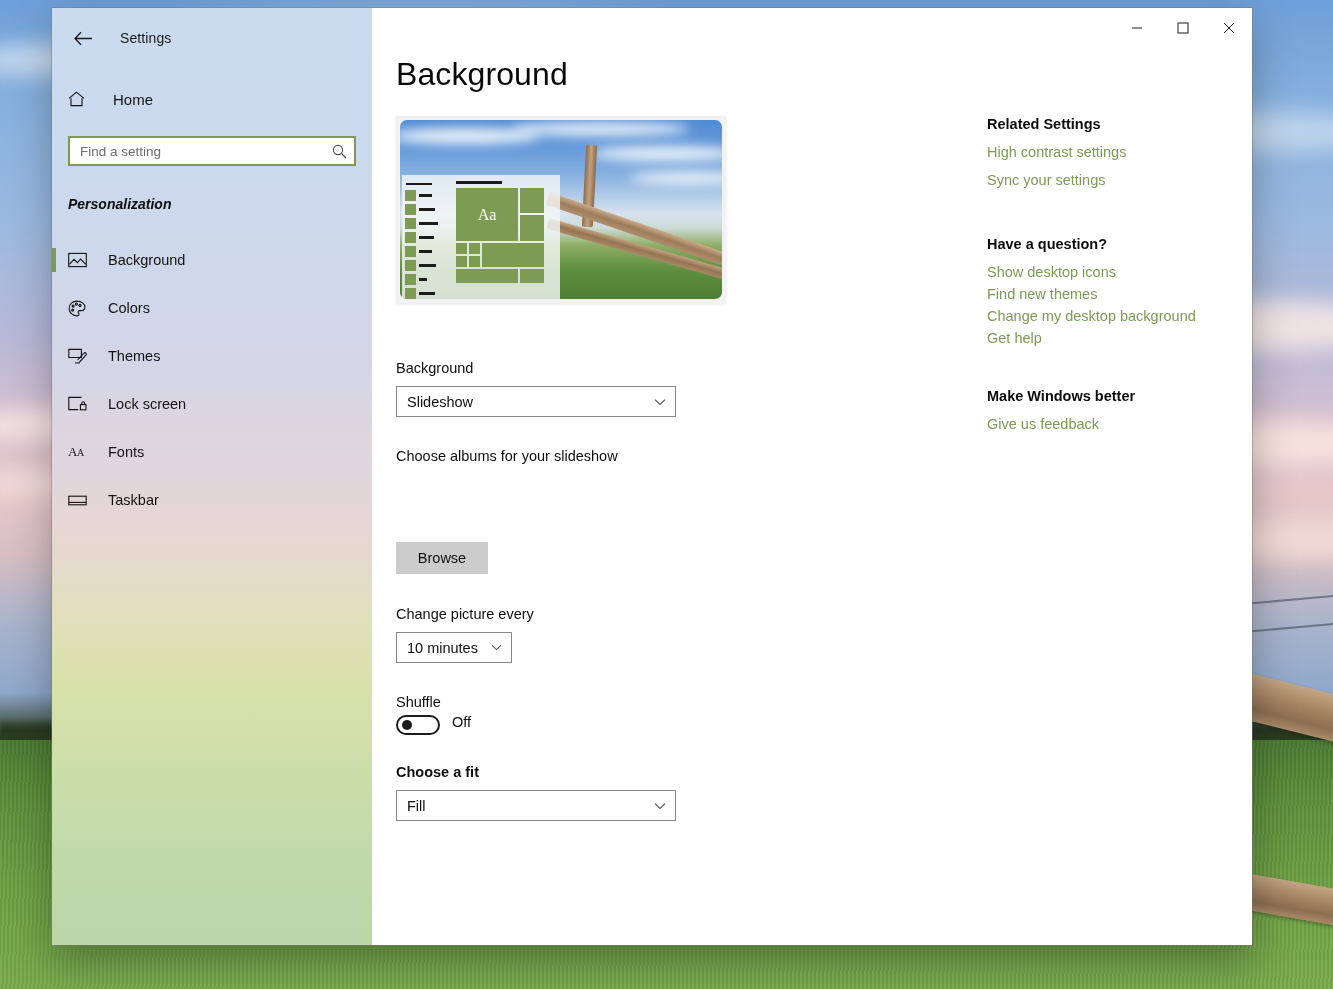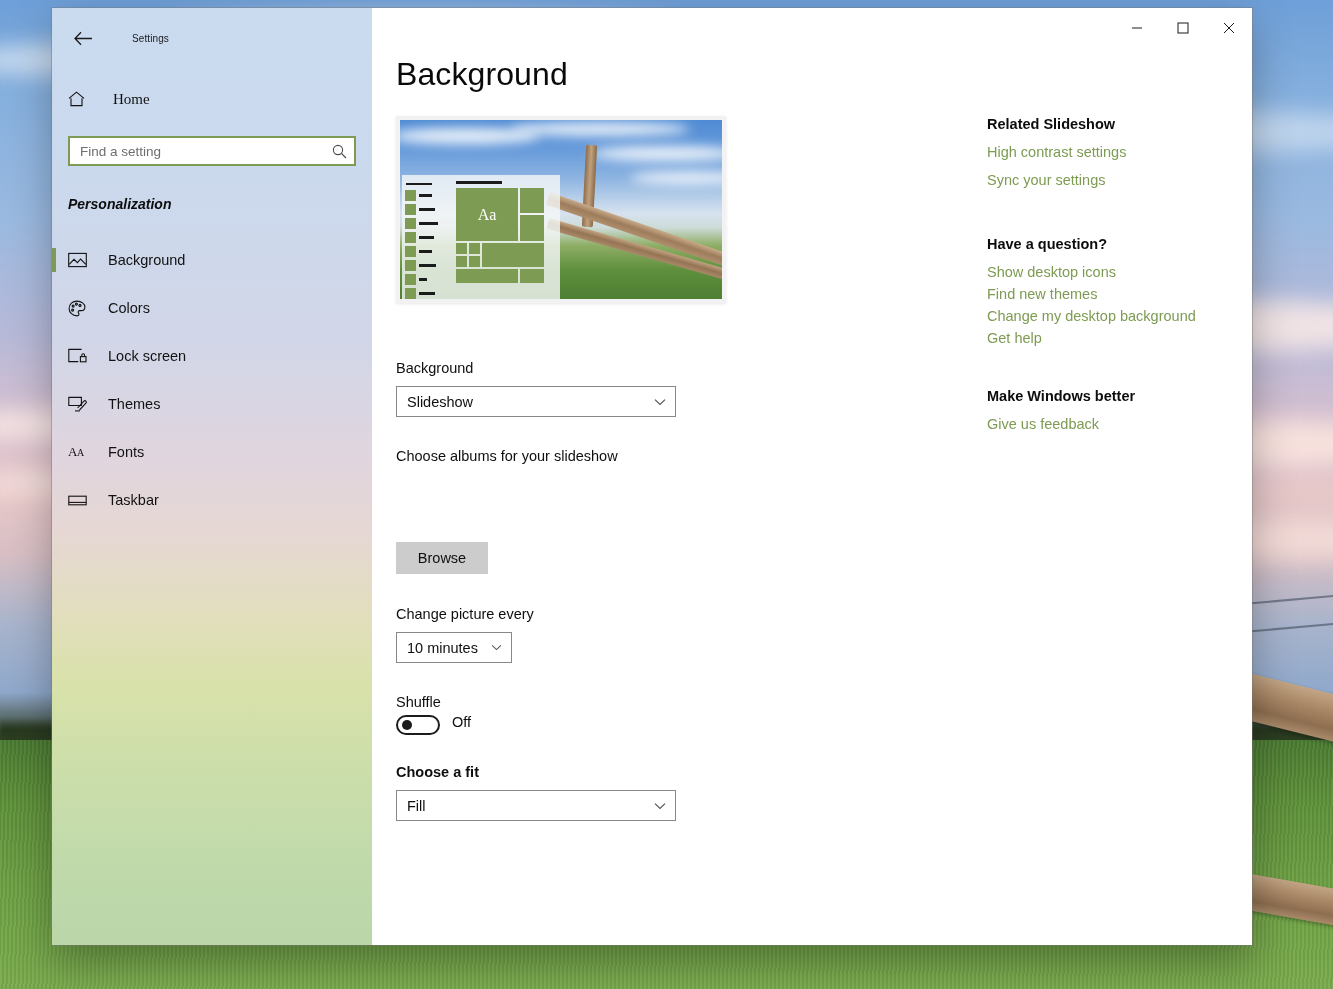--- a/index.html
+++ b/index.html
@@ -100,31 +100,31 @@
     height: 44px; padding-left: 14px;
     margin-top: 8px;
   }
   #back-btn {
     width: 34px; height: 30px;
     display: flex; align-items: center; justify-content: center;
     cursor: pointer;
   }
   #back-btn svg { display: block; }
   .app-title {
-    font-size: 10px; color: #1a1a1a;
-    margin-left: 32px; letter-spacing: 0.1px;
+    font-size: 14px; color: #1a1a1a;
+    margin-left: 20px; letter-spacing: 0.1px;
   }
 
   .home-row {
     display: flex; align-items: center;
     height: 42px; padding-left: 16px;
     margin-top: 18px; cursor: pointer;
   }
   .home-row .ico { width: 30px; display:flex; align-items:center; }
-  .home-row .lbl { font-size: 15px; color: #121212; margin-left: 15px; font-family: Liberation Serif, serif; }
+  .home-row .lbl { font-size: 15px; color: #121212; margin-left: 15px; }
 
   #search-wrap {
     margin: 16px 16px 0 16px;
     height: 30px;
     background: #ffffff;
     border: 2px solid #7d9b52;
     display: flex; align-items: center;
     position: relative;
   }
   #search-input {
@@ -206,20 +206,21 @@
       linear-gradient(to bottom,
         #4f8bd4 0%,
         #6a9ddb 18%,
         #8fb5e2 33%,
         #b8cfe9 44%,
         #d6e2ee 52%,
         #cddcd9 60%,
         #8fae66 70%,
         #5e8f3c 84%,
         #4e7f33 100%);
+    border-radius: 7px;
   }
   .pc { position: absolute; border-radius: 50%; background: rgba(255,255,255,0.85); filter: blur(6px); }
   #preview-rail1 {
     position: absolute; left: 46%; top: 40%;
     width: 62%; height: 13px;
     background: linear-gradient(to bottom,#c9ab89,#9d7c5c,#b08f6d);
     transform: rotate(19deg); transform-origin: left center;
     border-radius: 2px;
   }
   #preview-rail2 {
@@ -419,38 +420,38 @@
                 <circle cx="8.4" cy="4.1" r="1"></circle>
               <circle cx="12.0" cy="5.4" r="1"></circle>
                 <circle cx="4.6" cy="10.1" r="1"></circle>
             </svg>
           </span>
           <span class="lbl">Colors</span>
         </div>
 
         <div class="nav-item">
           <span class="ico">
+            <svg width="19" height="17" viewBox="0 0 19 17" fill="none" stroke="#121212" stroke-width="1.1">
+              <path d="M0.8 1.4h12.6v8.1H0.8z"></path>
+              <path d="M9.6 12 15.9 5.1c0.6-0.6 1.5-0.6 2 0 0.6 0.6 0.6 1.5 0 2.1L11.5 14"></path>
+              <path d="M7 14.9h5"></path>
+            </svg>
+          </span>
+          <span class="lbl">Themes</span>
+        </div>
+
+        <div class="nav-item">
+          <span class="ico">
             <svg width="19" height="16" viewBox="0 0 19 16" fill="none" stroke="#121212" stroke-width="1.1">
               <path d="M13.6 1.4H0.8v12.2h9.5"></path>
               <rect x="12.4" y="8.6" width="5.6" height="5.2"></rect>
               <path d="M13.8 8.5V7.1a1.4 1.4 0 0 1 2.8 0v1.4"></path>
             </svg>
           </span>
           <span class="lbl">Lock screen</span>
-        </div>
-
-        <div class="nav-item">
-          <span class="ico">
-            <svg width="19" height="17" viewBox="0 0 19 17" fill="none" stroke="#121212" stroke-width="1.1">
-              <path d="M0.8 1.4h12.6v8.1H0.8z"></path>
-              <path d="M9.6 12 15.9 5.1c0.6-0.6 1.5-0.6 2 0 0.6 0.6 0.6 1.5 0 2.1L11.5 14"></path>
-              <path d="M7 14.9h5"></path>
-            </svg>
-          </span>
-          <span class="lbl">Themes</span>
         </div>
 
         <div class="nav-item">
           <span class="ico af">A<span style="font-size:10px;">A</span></span>
           <span class="lbl">Fonts</span>
         </div>
 
 
         <div class="nav-item">
           <span class="ico">
@@ -599,21 +600,21 @@
       <div class="combo" style="left:24px; top:782px; width:280px; height:31px;">
         <span>Fill</span>
         <span class="chev">
           <svg width="12" height="8" viewBox="0 0 12 8" fill="none" stroke="#555" stroke-width="1.2">
               <path d="M1 1.6 6 6.4 11 1.6"></path>
             </svg>
         </span>
       </div>
 
       <div id="right-col">
-        <div class="rc-head">Related Slideshow</div>
+        <div class="rc-head">Related Settings</div>
         <a class="rc-link">High contrast settings</a>
         <a class="rc-link">Sync your settings</a>
 
         <div class="rc-gap"></div>
 
         <div class="rc-head">Have a question?</div>
         <a class="rc-link tight">Show desktop icons</a>
         <a class="rc-link tight">Find new themes</a>
         <a class="rc-link tight">Change my desktop background</a>
         <a class="rc-link tight">Get help</a>

